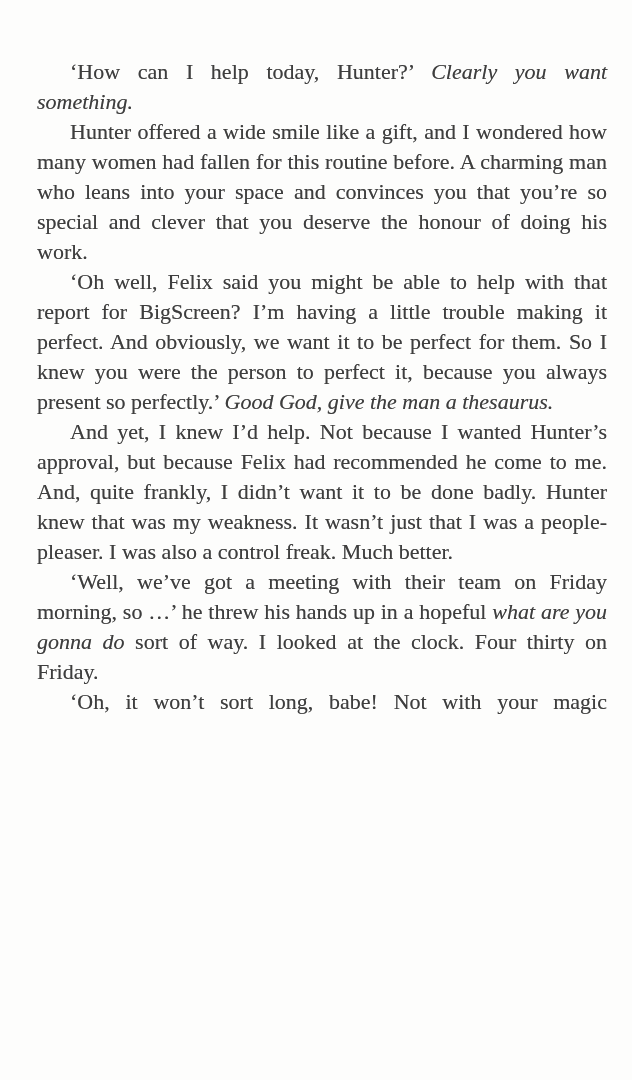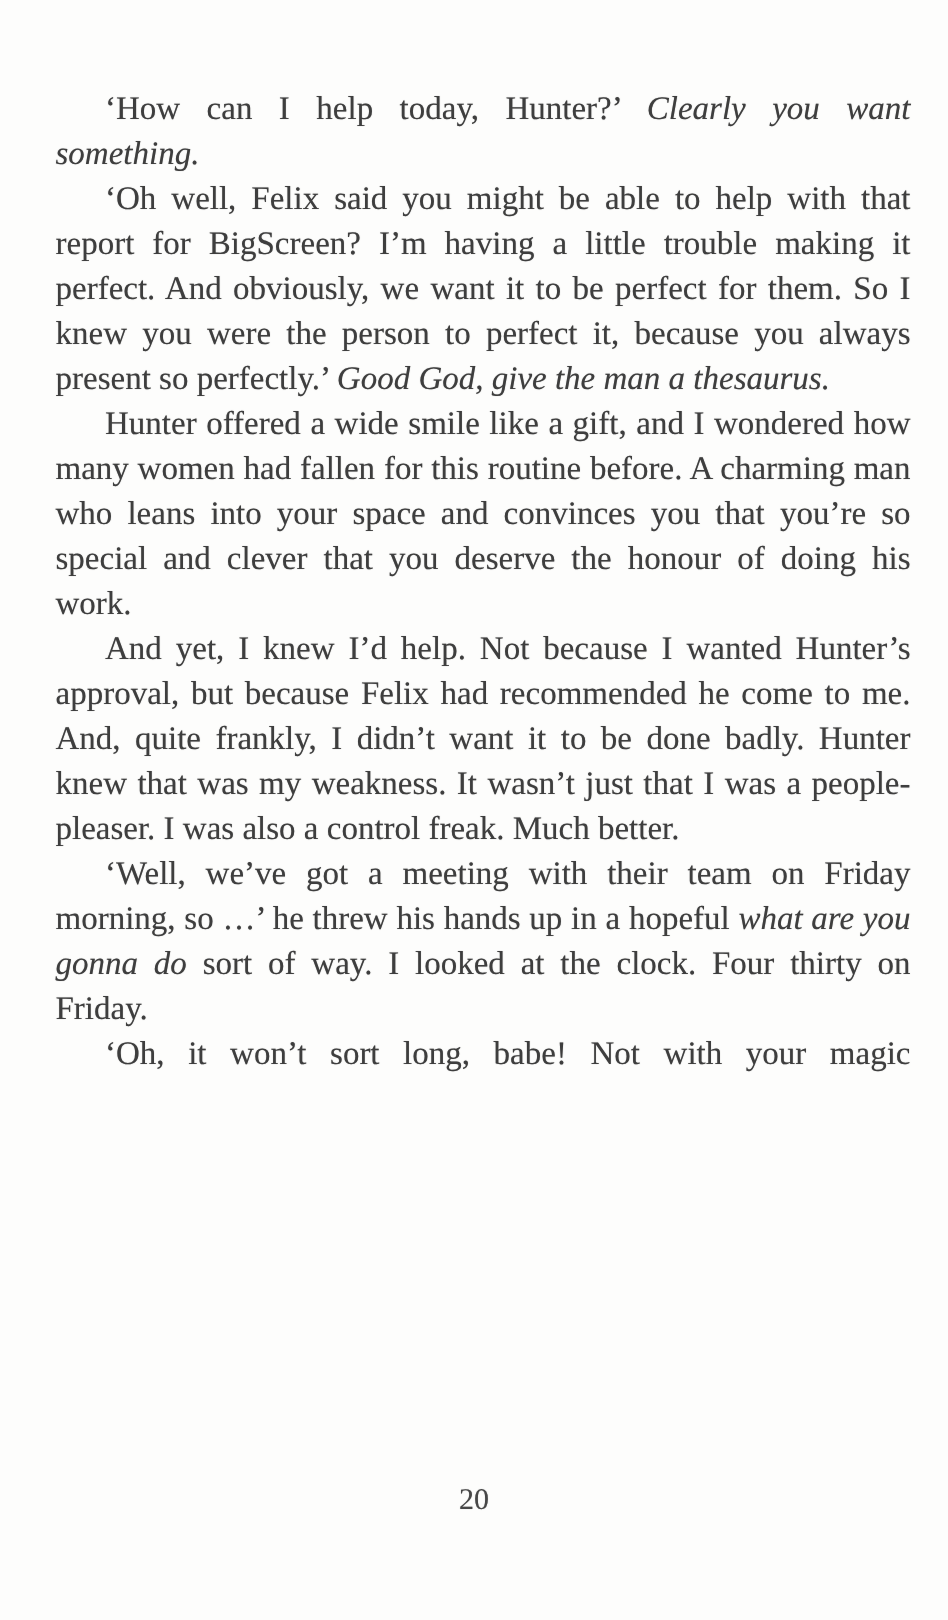--- a/index.html
+++ b/index.html
@@ -48,20 +48,19 @@
     text-shadow: 0 0 0.6px rgba(70,70,70,0.5);
     font-family: "Liberation Serif", serif;
   }
 </style>
 </head>
 <body>
 
 <main class="page">
   <div class="text-block" id="text-block">
       <p><span>‘How can I help today, Hunter?’ </span><span class="seg-italic">Clearly you want something.</span></p>
+      <p><span>Hunter offered a wide smile like a gift, and I wondered how many women had fallen for this routine before. A charming man who leans into your space and convinces you that you’re so special and clever that you deserve the honour of doing his work.</span></p>
       <p><span>‘Oh well, Felix said you might be able to help with that report for BigScreen? I’m having a little trouble making it perfect. And obviously, we want it to be perfect for them. So I knew you were the person to perfect it, because you always present so perfectly.’ </span><span class="seg-italic">Good God, give the man a thesaurus.</span></p>
-      <p><span>Hunter offered a wide smile like a gift, and I wondered how many women had fallen for this routine before. A charming man who leans into your space and convinces you that you’re so special and clever that you deserve the honour of doing his work.</span></p>
       <p><span>And yet, I knew I’d help. Not because I wanted Hunter’s approval, but because Felix had recommended he come to me. And, quite frankly, I didn’t want it to be done badly. Hunter knew that was my weakness. It wasn’t just that I was a people-pleaser. I was also a control freak. Much better.</span></p>
       <p><span>‘Well, we’ve got a meeting with their team on Friday morning, so …’ he threw his hands up in a hopeful </span><span class="seg-italic">what are you gonna do</span><span> sort of way. I looked at the clock. Four thirty on Friday.</span></p>
       <p class="continued"><span>‘Oh, it won’t sort long, babe! Not with your magic</span></p>
     </div>
-  <div class="page-number">20</div>
 </main>
 
 </body></html>

